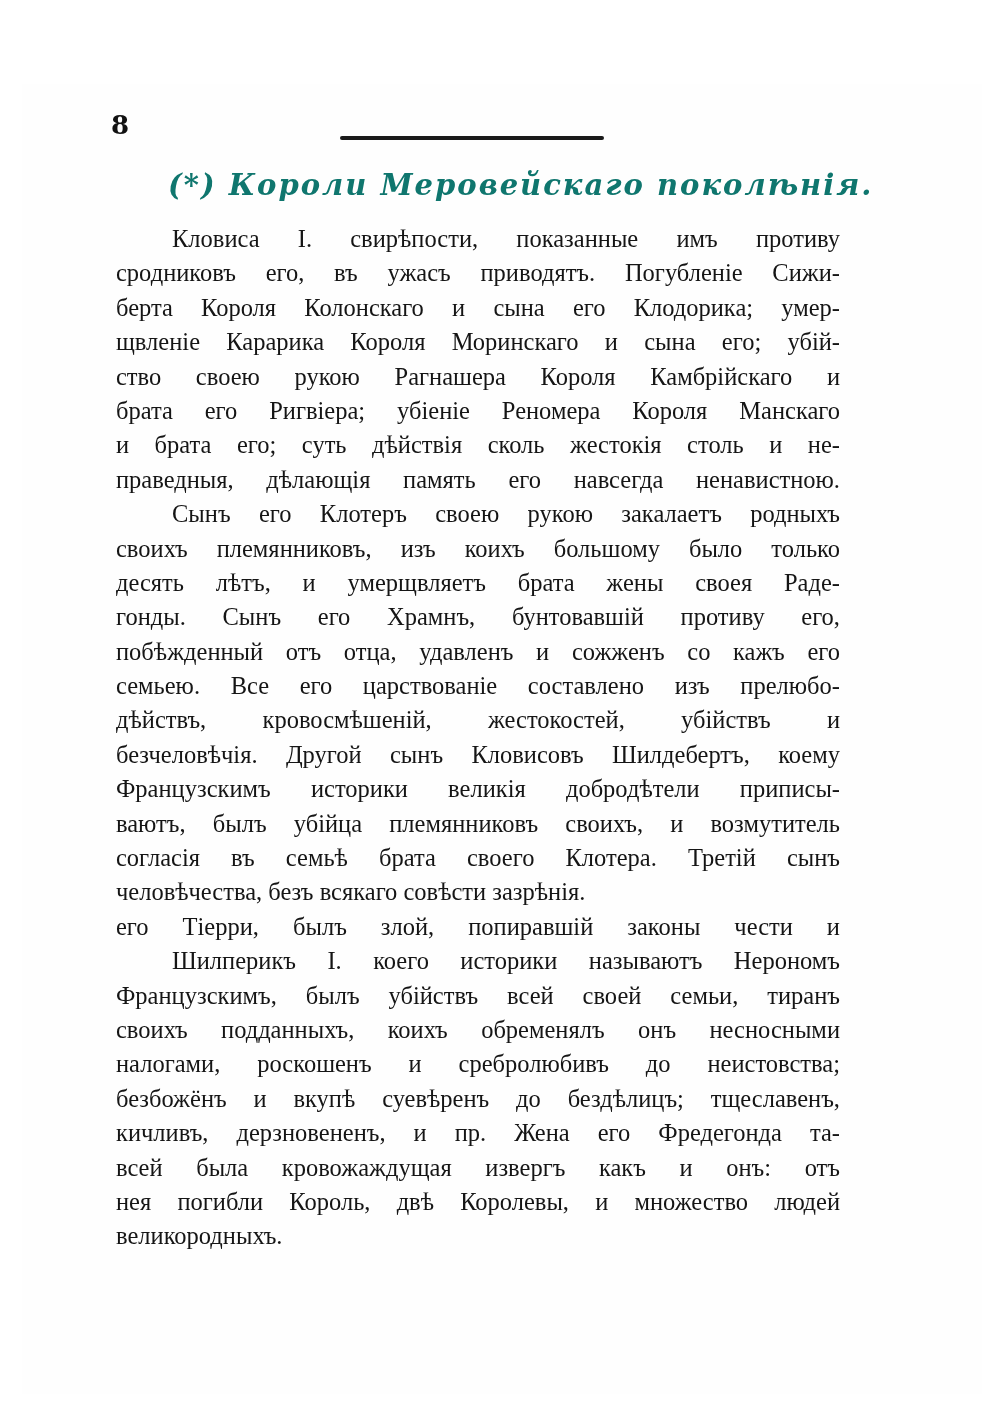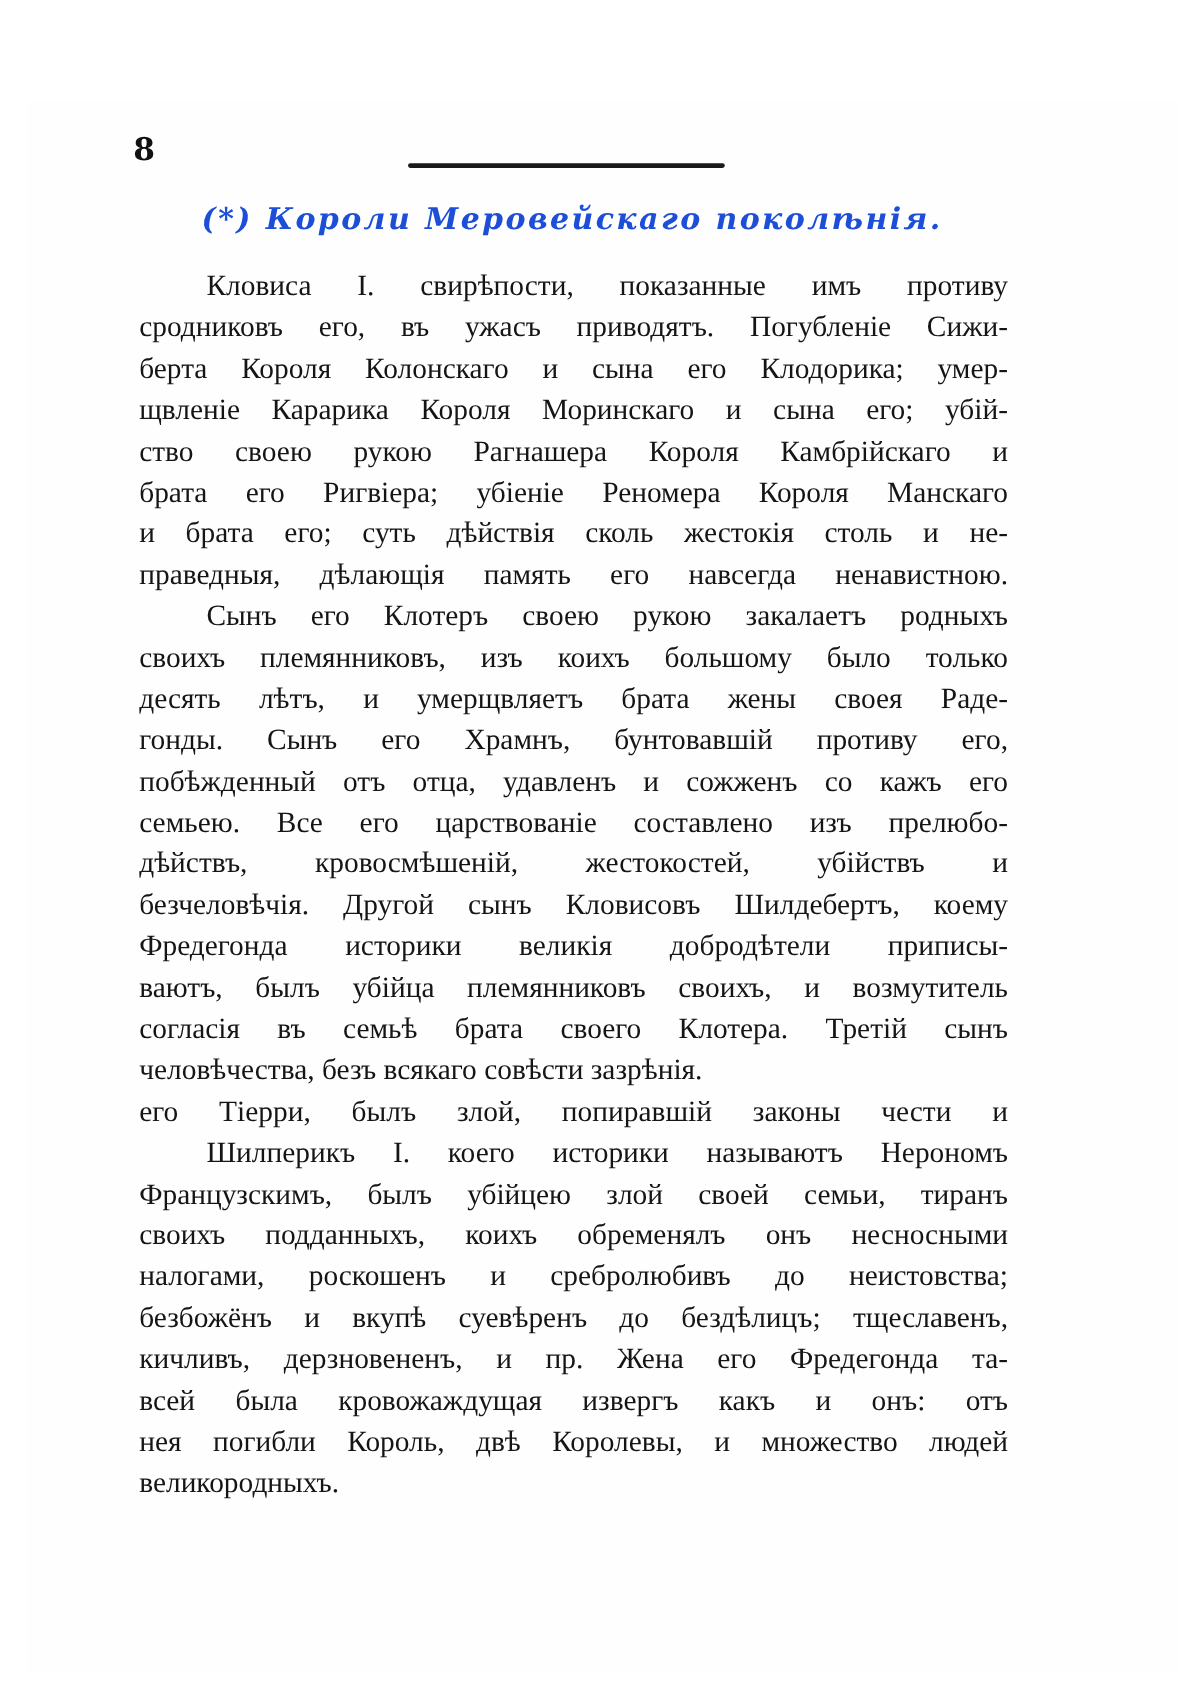--- a/index.html
+++ b/index.html
@@ -12,21 +12,21 @@
     position: absolute; left: 111px; top: 110px;
     font-family: "DejaVu Serif", serif; font-weight: bold; font-size: 26px; color: #111;
   }
   .rule {
     position: absolute; left: 340px; top: 136px; width: 264px; height: 4px;
     background: #1a1a1a; border-radius: 2px;
   }
   .title {
     position: absolute; left: 168px; top: 168px; width: 640px;
     font-family: "DejaVu Serif", serif; font-style: italic; font-weight: bold;
-    font-size: 25px; letter-spacing: 2px; color: #1d4ed8; white-space: nowrap;
+    font-size: 29px; letter-spacing: 2px; color: #0f766e; white-space: nowrap;
   }
   .body-text {
     position: absolute; left: 116px; top: 222px; width: 724px;
     font-family: "Liberation Serif", serif; font-size: 24.5px; color: #151515;
   }
   .line {
     height: 34.4px; line-height: 34.4px; white-space: nowrap;
     text-align: justify; text-align-last: justify; font-family: Liberation Serif, serif;
   }
   .line.indent { padding-left: 56px; }
@@ -56,30 +56,30 @@
 
   <div>
     <div class="line indent">Сынъ его Клотеръ своею рукою закалаетъ родныхъ</div>
     <div class="line">своихъ племянниковъ, изъ коихъ большому было только</div>
     <div class="line">десять лѣтъ, и умерщвляетъ брата жены своея Раде-</div>
     <div class="line">гонды. Сынъ его Храмнъ, бунтовавшій противу его,</div>
     <div class="line">побѣжденный отъ отца, удавленъ и сожженъ со кажъ его</div>
     <div class="line">семьею. Все его царствованіе составлено изъ прелюбо-</div>
     <div class="line">дѣйствъ, кровосмѣшеній, жестокостей, убійствъ и</div>
     <div class="line">безчеловѣчія. Другой сынъ Кловисовъ Шилдебертъ, коему</div>
-    <div class="line">Фредегонда историки великія добродѣтели приписы-</div>
+    <div class="line">Французскимъ историки великія добродѣтели приписы-</div>
     <div class="line">ваютъ, былъ убійца племянниковъ своихъ, и возмутитель</div>
     <div class="line">согласія въ семьѣ брата своего Клотера. Третій сынъ</div>
     <div class="line last">человѣчества, безъ всякаго совѣсти зазрѣнія.</div>
     <div class="line">его Тіерри, былъ злой, попиравшій законы чести и</div>
   </div>
 
   <div>
     <div class="line indent">Шилперикъ I. коего историки называютъ Нерономъ</div>
-    <div class="line">Французскимъ, былъ убійцею злой своей семьи, тиранъ</div>
+    <div class="line">Французскимъ, былъ убійствъ всей своей семьи, тиранъ</div>
     <div class="line">своихъ подданныхъ, коихъ обременялъ онъ несносными</div>
     <div class="line">налогами, роскошенъ и сребролюбивъ до неистовства;</div>
     <div class="line">безбожёнъ и вкупѣ суевѣренъ до бездѣлицъ; тщеславенъ,</div>
     <div class="line">кичливъ, дерзновененъ, и пр. Жена его Фредегонда та-</div>
     <div class="line">всей была кровожаждущая извергъ какъ и онъ: отъ</div>
     <div class="line">нея погибли Король, двѣ Королевы, и множество людей</div>
     <div class="line last">великородныхъ.</div>
   </div>
 </div>
 

